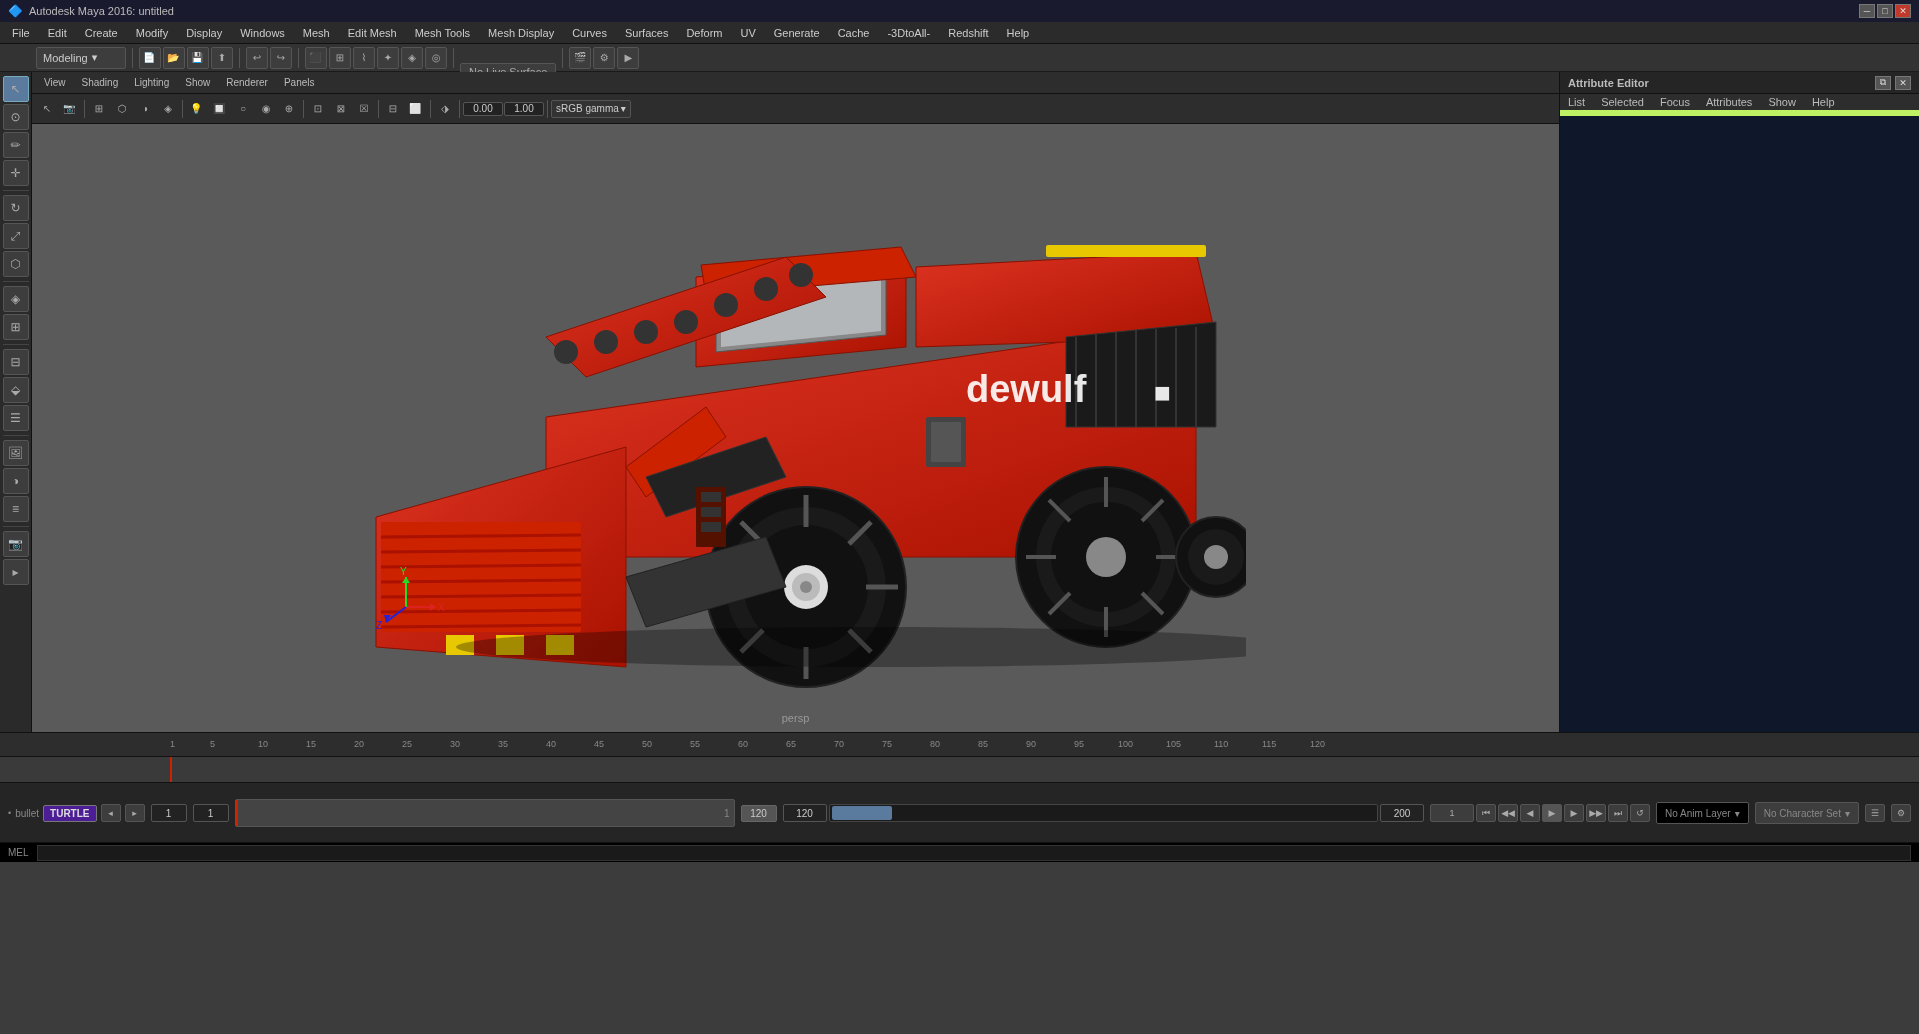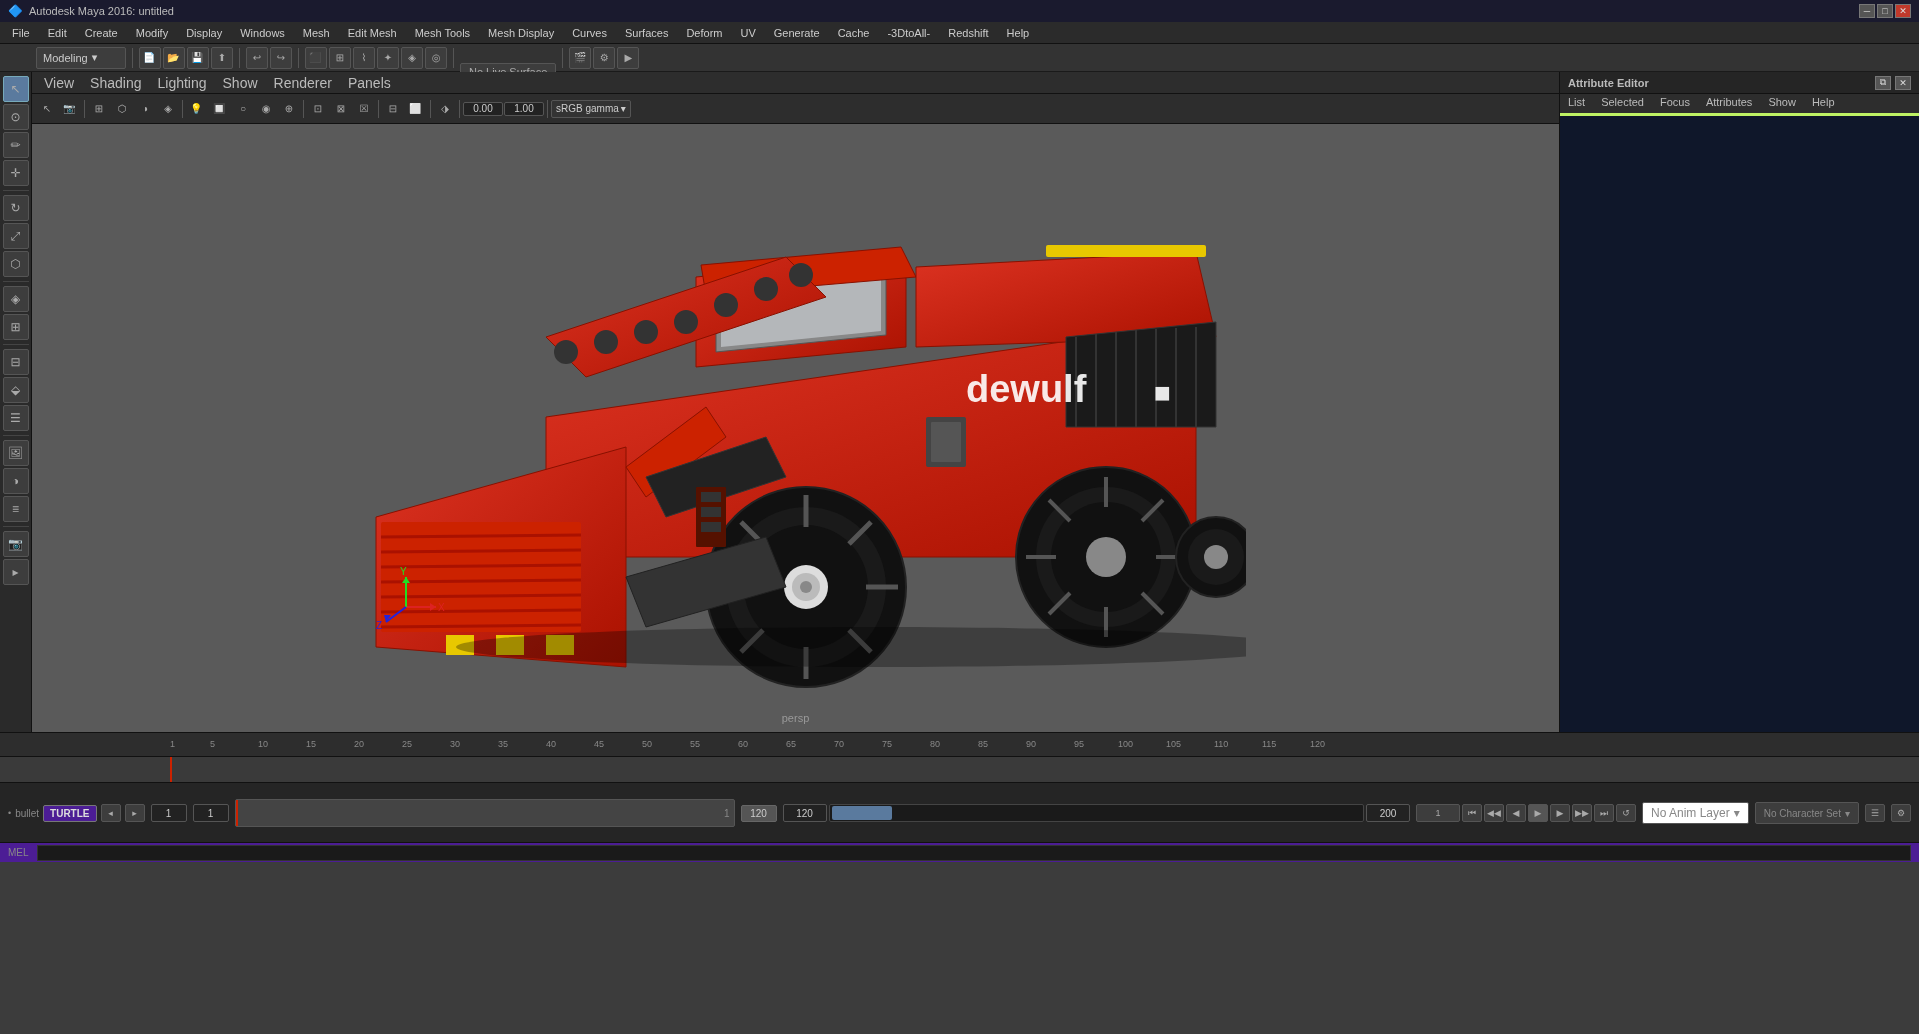--- a/index.html
+++ b/index.html
@@ -145,21 +145,21 @@
       height: 22px;
       background: #2d2d2d;
       display: flex;
       align-items: center;
       padding: 0 8px;
       gap: 8px;
       border-bottom: 1px solid #111;
     }
     .vp-menu {
       color: #bbb;
-      font-size: 14px;
+      font-size: 10px;
       cursor: pointer;
       padding: 0 4px;
     }
 
     
     #machine-container {
       position: absolute;
       top: 60px;
       left: 60px;
       right: 60px;
@@ -224,21 +224,21 @@
       font-size: 11px;
       font-weight: bold;
     }
     #attr-editor-nav {
       height: 22px;
       background: #2d2d2d;
       display: flex;
       align-items: flex-start;
       padding: 0 8px;
       gap: 16px;
-      border-bottom: 3px solid #bef264;
+      border-bottom: 6px solid #bef264;
     }
     .attr-nav-item {
       color: #bbb;
       font-size: 11px;
       cursor: pointer;
       padding: 2px 0;
     }
     #attr-content {
       flex: 1;
       padding: 16px;
@@ -317,35 +317,35 @@
       border: 1px solid #555;
       border-radius: 2px;
       padding: 0 8px;
       color: #888;
       font-size: 10px;
       cursor: pointer;
       display: flex; align-items: center;
     }
     .layer-dropdown {
       height: 22px;
-      background: #ffffff;
+      background: #000000;
       border: 1px solid #555;
       border-radius: 2px;
       padding: 0 8px;
       color: #888;
-      font-size: 12px;
+      font-size: 10px;
       cursor: pointer;
       display: flex; align-items: center; gap: 4px;
     }
 
     
     #statusbar {
       width: 100%;
       height: 20px;
-      background: #4c1d95;
+      background: #000000;
       display: flex;
       align-items: center;
       padding: 0 8px;
       border-top: 1px solid #111;
       gap: 8px;
     }
     #statusbar-left { color: #888; font-size: 10px; }
 
     
     .range-slider {

